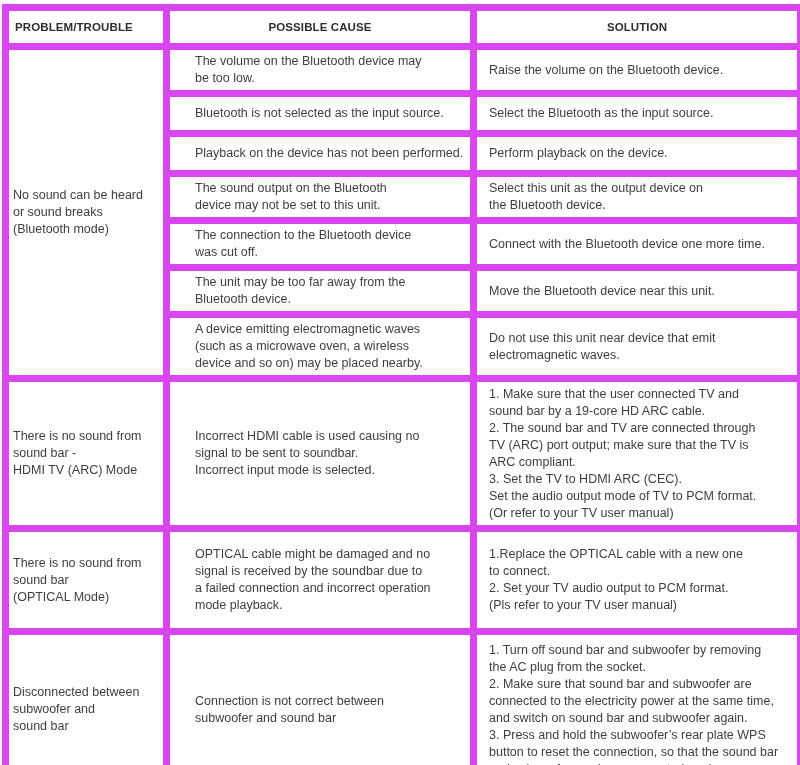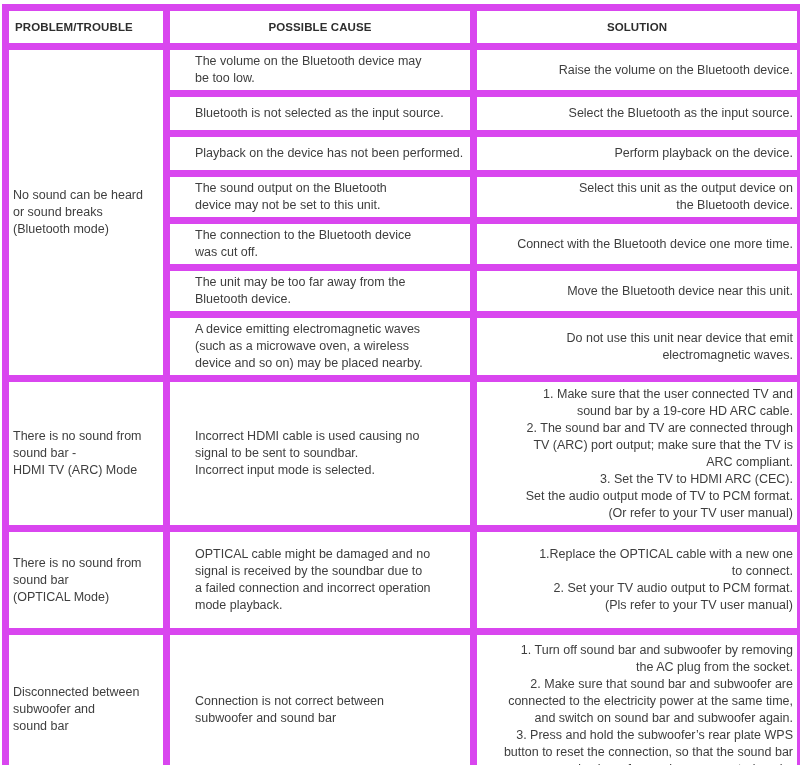--- a/index.html
+++ b/index.html
@@ -39,21 +39,21 @@
     height: 26px;
   }
   th.left { text-align: left; padding-left: 6px; }
   .cell-text {
     white-space: pre;
     font-size: 12.5px;
     line-height: 1.36;
   }
   td.problem  { }
   td.cause    { padding-left: 25px; }
-  td.solution { padding-left: 12px; text-align: right; }
+  td.solution { padding-left: 12px; }
   tr.rh1 { height: 47px; }
   tr.rh2 { height: 40px; }
   tr.rh3 { height: 40px; }
   tr.rh4 { height: 46px; }
   tr.rh5 { height: 46px; }
   tr.rh6 { height: 44px; }
   tr.rh7 { height: 62px; }
   tr.rg2 { height: 150px; }
   tr.rg3 { height: 103px; }
   tr.rg4 { height: 156px; }

